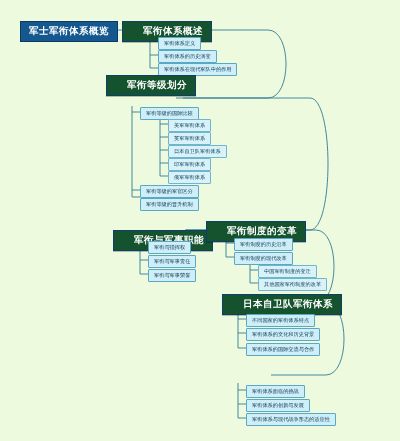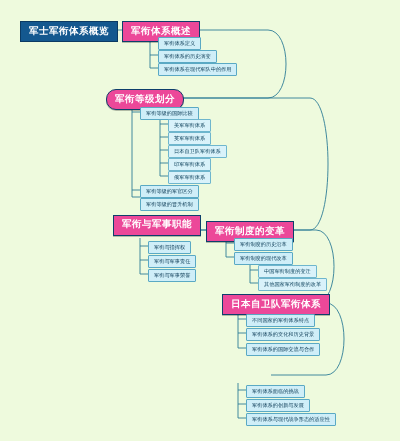--- a/index.html
+++ b/index.html
@@ -9,27 +9,27 @@
     font-family:"Liberation Sans","DejaVu Sans",sans-serif;
     overflow:hidden;
     position:relative;
   }
   #canvas{position:absolute;inset:0;width:320px;height:441px;}
   #edges{position:absolute;left:0;top:0;width:400px;height:441px;}
   .node{position:absolute;box-sizing:border-box;white-space:nowrap;}
 
   
   .main{
-    background:#ec4899;
+    background:#14532d;
     border:1px solid #0e3f6b;
     color:#ffffff;
     font-weight:bold;
     font-size:9.5px;
     letter-spacing:.5px;
-    padding:4px 8px 5px 8px;
+    padding:4px 8px 5px 20px;
     line-height:1;
     box-shadow:0 1px 0 rgba(0,0,0,.25);
   }
   .root{
     background:#14588f;
     border:1px solid #0b3a63;
     color:#ffffff;
     font-weight:bold;
     font-size:9.5px;
     letter-spacing:.5px;
@@ -119,31 +119,31 @@
     </g>
   </svg>
 
   <div class="node root" style="left:20px;top:21px;">军士军衔体系概览</div>
 
   <div class="node main" style="left:122px;top:21px;">军衔体系概述</div>
   <div class="node sub" style="left:158px;top:37px;">军衔体系定义</div>
   <div class="node sub" style="left:158px;top:50px;">军衔体系的历史演变</div>
   <div class="node sub" style="left:158px;top:63px;">军衔体系在现代军队中的作用</div>
 
-  <div class="node main" style="left:106px;top:89px;border-radius:10px;">军衔等级划分</div>
+  <div class="node main" style="left:106px;top:75px;">军衔等级划分</div>
   <div class="node sub" style="left:140px;top:107px;">军衔等级的国际比较</div>
   <div class="node leaf" style="left:168px;top:119px;">美军军衔体系</div>
   <div class="node leaf" style="left:168px;top:132px;">英军军衔体系</div>
   <div class="node leaf" style="left:168px;top:145px;">日本自卫队军衔体系</div>
   <div class="node leaf" style="left:168px;top:158px;">印军军衔体系</div>
   <div class="node leaf" style="left:168px;top:171px;">俄军军衔体系</div>
   <div class="node sub" style="left:140px;top:185px;">军衔等级的军官区分</div>
   <div class="node sub" style="left:140px;top:198px;">军衔等级的晋升机制</div>
 
-  <div class="node main" style="left:113px;top:215px;font-family:Liberation Serif, serif;">军衔与军事职能</div>
+  <div class="node main" style="left:113px;top:230px;">军衔与军事职能</div>
   <div class="node sub" style="left:148px;top:241px;">军衔与指挥权</div>
   <div class="node sub" style="left:148px;top:255px;">军衔与军事责任</div>
   <div class="node sub" style="left:148px;top:269px;">军衔与军事荣誉</div>
 
   <div class="node main" style="left:206px;top:221px;">军衔制度的变革</div>
   <div class="node sub" style="left:234px;top:238px;">军衔制度的历史沿革</div>
   <div class="node sub" style="left:234px;top:252px;">军衔制度的现代改革</div>
   <div class="node leaf" style="left:258px;top:265px;">中国军衔制度的变迁</div>
   <div class="node leaf" style="left:258px;top:278px;">其他国家军衔制度的改革</div>
 

